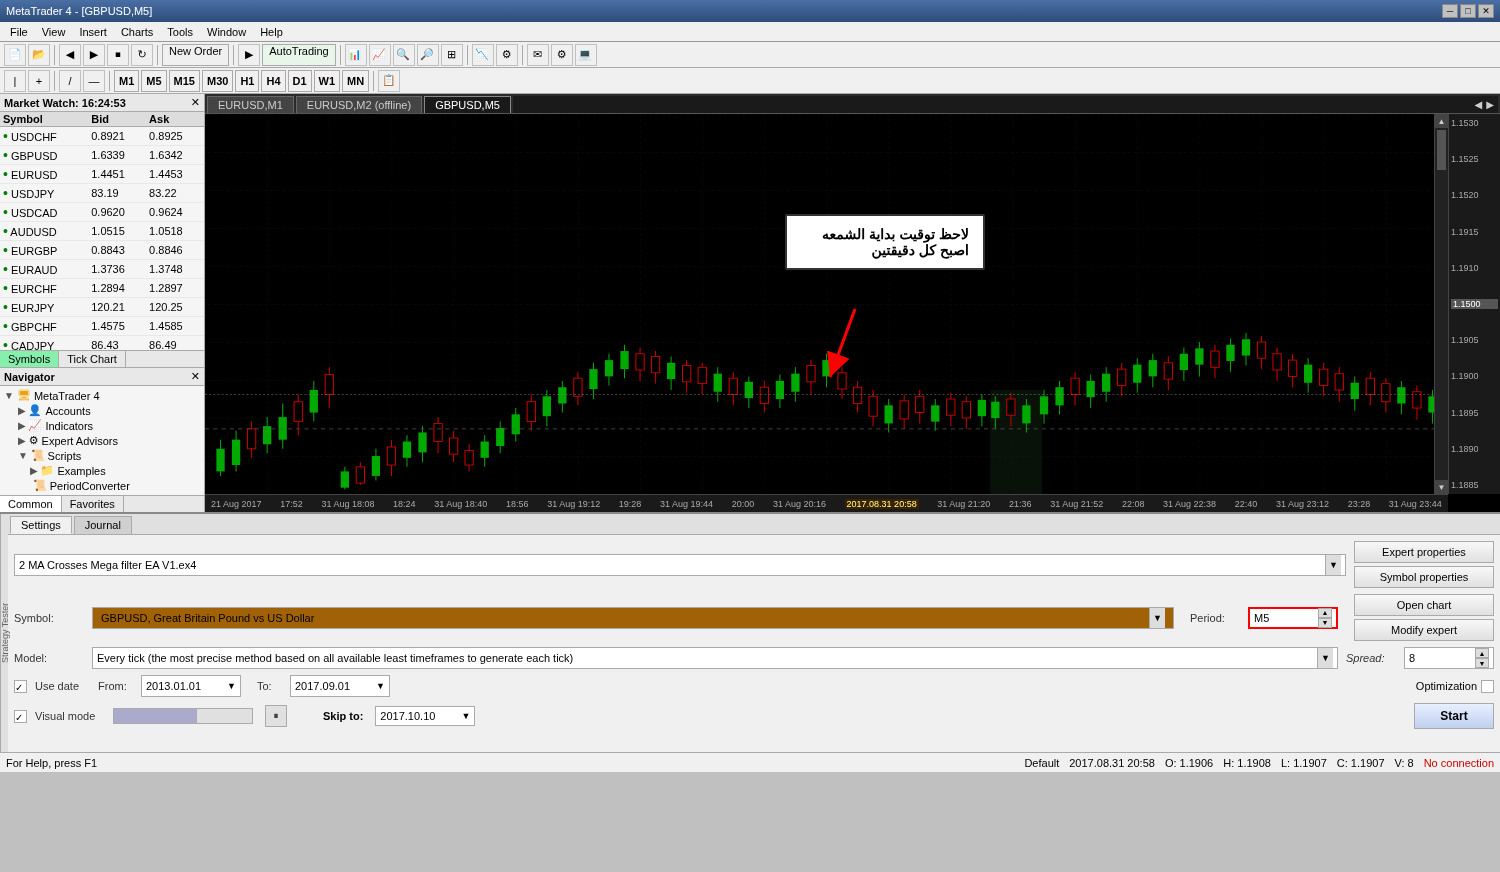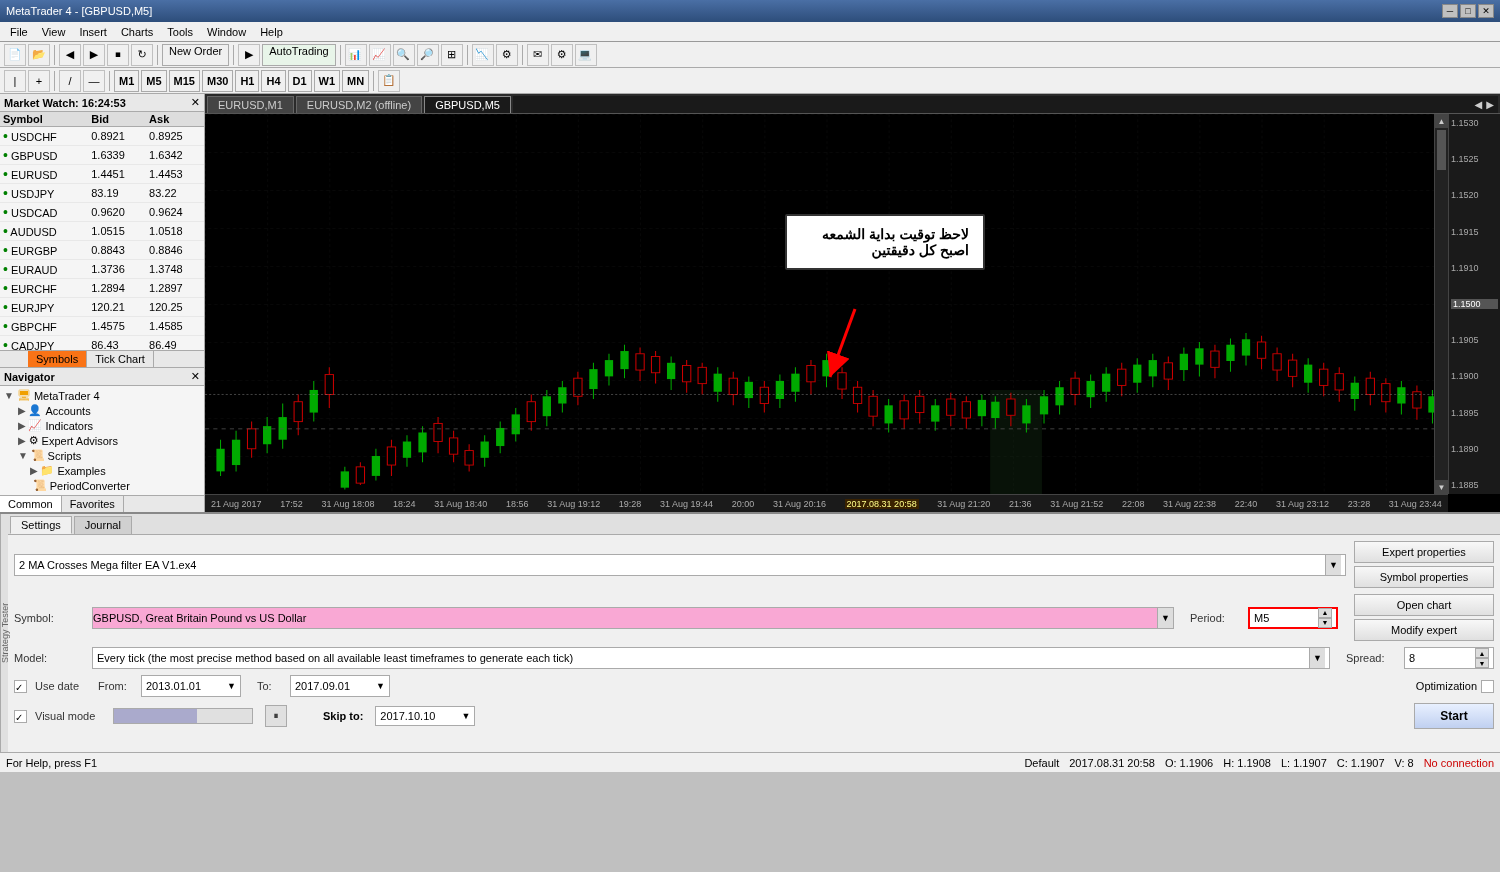--- a/index.html
+++ b/index.html
@@ -31,21 +31,21 @@
     #market-watch { flex: 1; overflow: hidden; display: flex; flex-direction: column; }
     #mw-header { background: #e8e8e8; padding: 2px 4px; display: flex; justify-content: space-between; align-items: center; border-bottom: 1px solid #aaa; }
     #mw-title { font-size: 11px; font-weight: bold; }
     #mw-table { flex: 1; overflow: hidden; }
     #mw-table table { width: 100%; border-collapse: collapse; font-size: 11px; }
     #mw-table th { background: #ddd; border-bottom: 1px solid #aaa; padding: 1px 3px; text-align: left; }
     #mw-table td { padding: 1px 3px; border-bottom: 1px solid #e8e8e8; }
     .dot-green { color: green; font-size: 14px; }
     #mw-tabs { display: flex; border-top: 1px solid #aaa; background: #e8e8e8; }
     .mw-tab { padding: 2px 8px; font-size: 11px; cursor: pointer; border-right: 1px solid #aaa; }
-    .mw-tab.active { background: #f97316; border-bottom: none; margin-left: 28px; }
+    .mw-tab.active { background: #86efac; border-bottom: none; }
 
     
     #navigator { border-top: 1px solid #aaa; background: #f5f5f5; }
     #nav-header { background: #e8e8e8; padding: 2px 4px; display: flex; justify-content: space-between; align-items: center; border-bottom: 1px solid #aaa; }
     #nav-title { font-size: 11px; font-weight: bold; }
     #nav-tree { padding: 2px; font-size: 11px; }
     .tree-item { display: flex; align-items: center; gap: 3px; padding: 1px 2px; cursor: pointer; }
     .tree-item-child { padding-left: 16px; }
     .tree-item-child2 { padding-left: 28px; }
     .tree-icon { font-size: 10px; color: #555; }
@@ -633,21 +633,21 @@
             <span>Expert properties</span>
           </button>
           <button class="st-btn">
             <span>Symbol properties</span>
           </button>
         </div>
       </div>
 
       <div class="st-row">
         <span class="st-label">Symbol:</span>
-        <div class="st-input" style="flex:1;display:flex;align-items:center;justify-content:space-between;border:1px solid #aaa;height:22px;padding:0 0;background:#f9a8d4;font-size:11px;">
+        <div class="st-input" style="flex:1;display:flex;align-items:center;justify-content:space-between;border:1px solid #aaa;height:22px;padding:0 8px;background:#a16207;font-size:11px;">
           <span>GBPUSD, Great Britain Pound vs US Dollar</span>
           <span class="st-dropdown-btn">▼</span>
         </div>
         <span class="st-label" style="margin-left:8px;min-width:50px;">Period:</span>
         <div style="width:90px;height:22px;border:2px solid red;background:white;display:flex;align-items:center;justify-content:space-between;padding:0 4px;font-size:11px;">
           <span>M5</span>
           <div style="display:flex;flex-direction:column;">
             <div style="height:10px;background:#ddd;border:1px solid #aaa;display:flex;align-items:center;justify-content:center;font-size:7px;cursor:pointer;width:14px;">▲</div>
             <div style="height:10px;background:#ddd;border:1px solid #aaa;display:flex;align-items:center;justify-content:center;font-size:7px;cursor:pointer;width:14px;">▼</div>
           </div>
@@ -661,21 +661,21 @@
           </button>
         </div>
       </div>
 
       <div class="st-row">
         <span class="st-label">Model:</span>
         <div class="st-input" style="flex:1;display:flex;align-items:center;justify-content:space-between;border:1px solid #aaa;height:22px;padding:0 4px;background:white;font-size:11px;">
           <span style="overflow:hidden;white-space:nowrap;text-overflow:ellipsis;max-width:90%;">Every tick (the most precise method based on all available least timeframes to generate each tick)</span>
           <span class="st-dropdown-btn">▼</span>
         </div>
-        <span class="st-label" style="margin-left:8px;min-width:50px;">Spread:</span>
+        <span class="st-label" style="min-width:50px;font-style:italic;">Spread:</span>
         <div style="width:90px;height:22px;border:1px solid #aaa;background:white;display:flex;align-items:center;justify-content:space-between;padding:0 4px;font-size:11px;">
           <span>8</span>
           <div style="display:flex;flex-direction:column;">
             <div style="height:10px;background:#ddd;border:1px solid #aaa;display:flex;align-items:center;justify-content:center;font-size:7px;cursor:pointer;width:14px;">▲</div>
             <div style="height:10px;background:#ddd;border:1px solid #aaa;display:flex;align-items:center;justify-content:center;font-size:7px;cursor:pointer;width:14px;">▼</div>
           </div>
         </div>
       </div>
 
       <div class="st-row">

